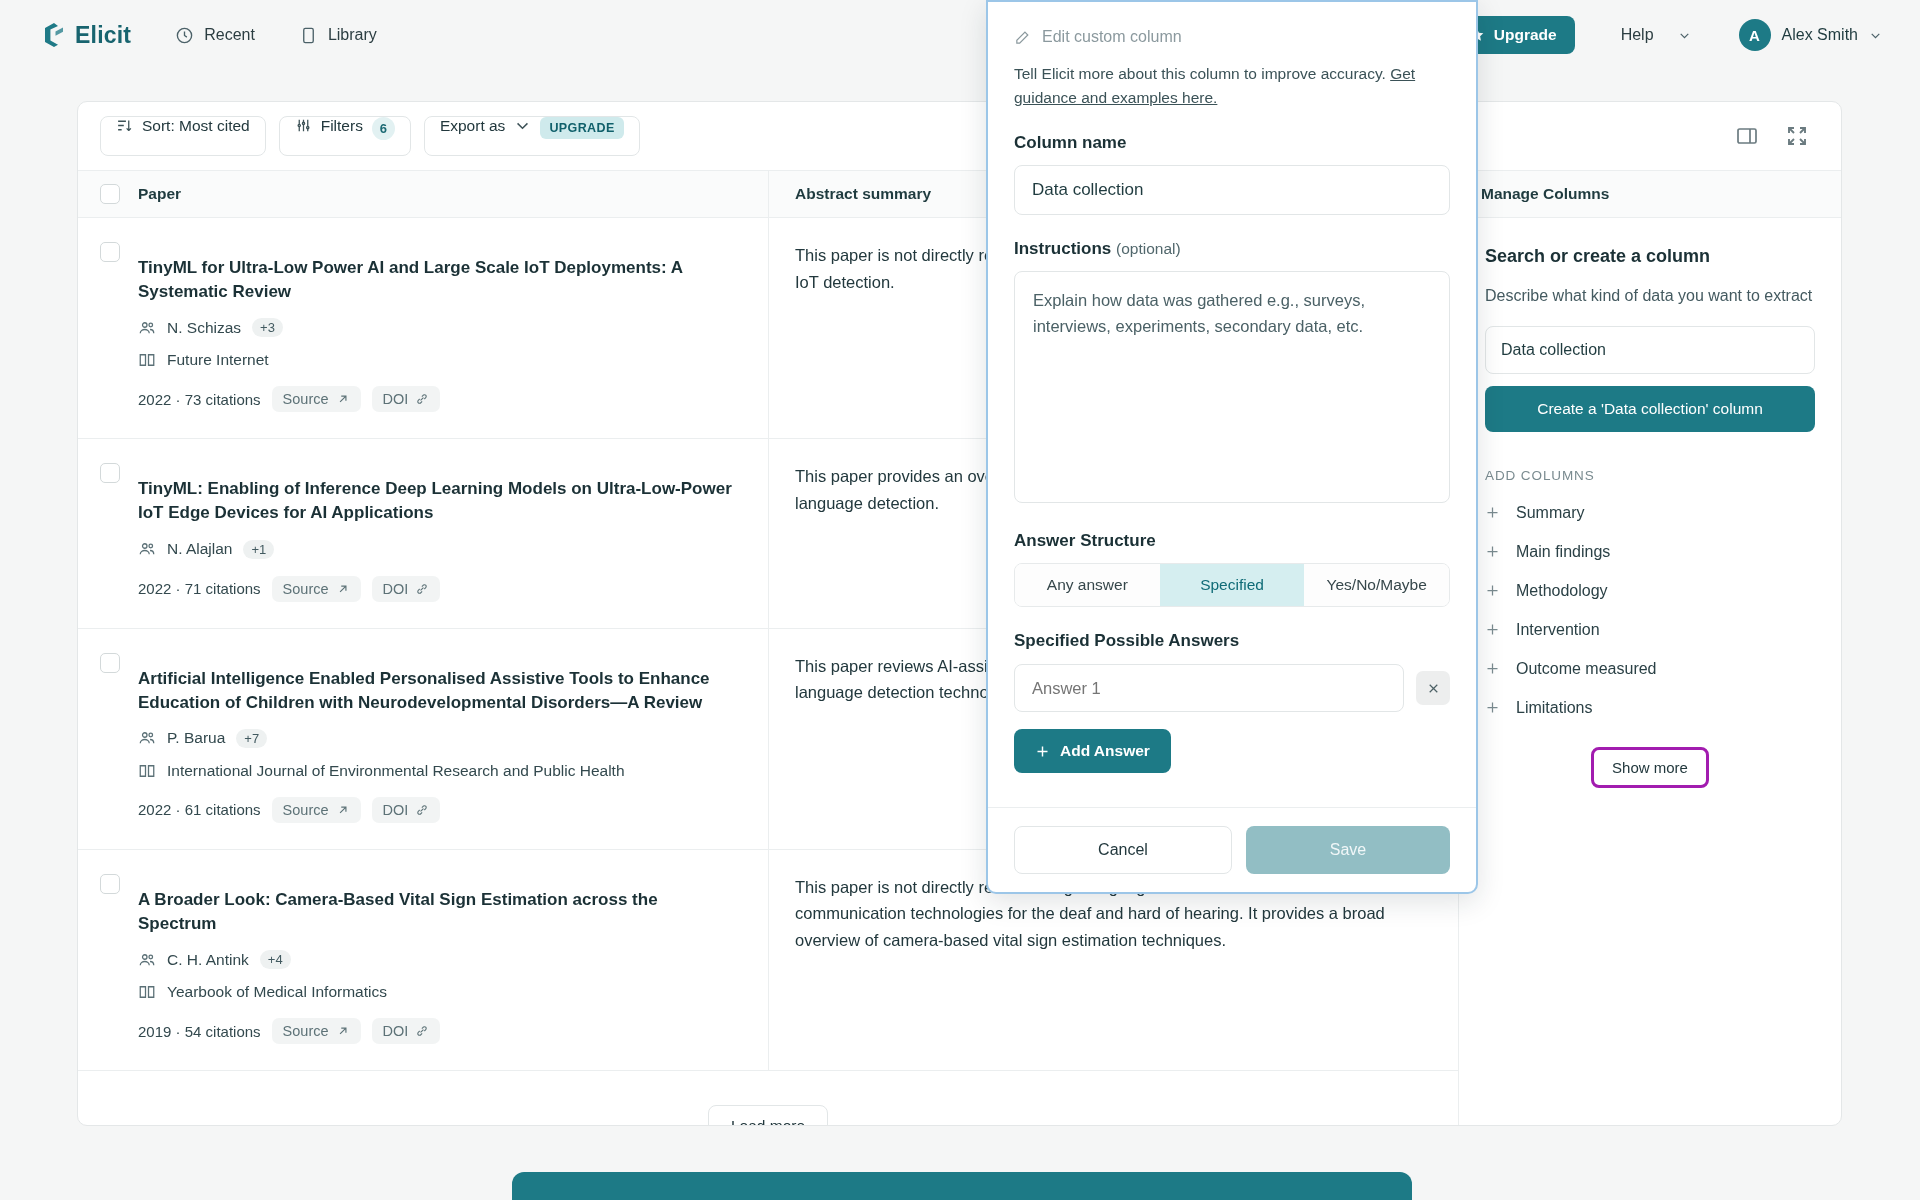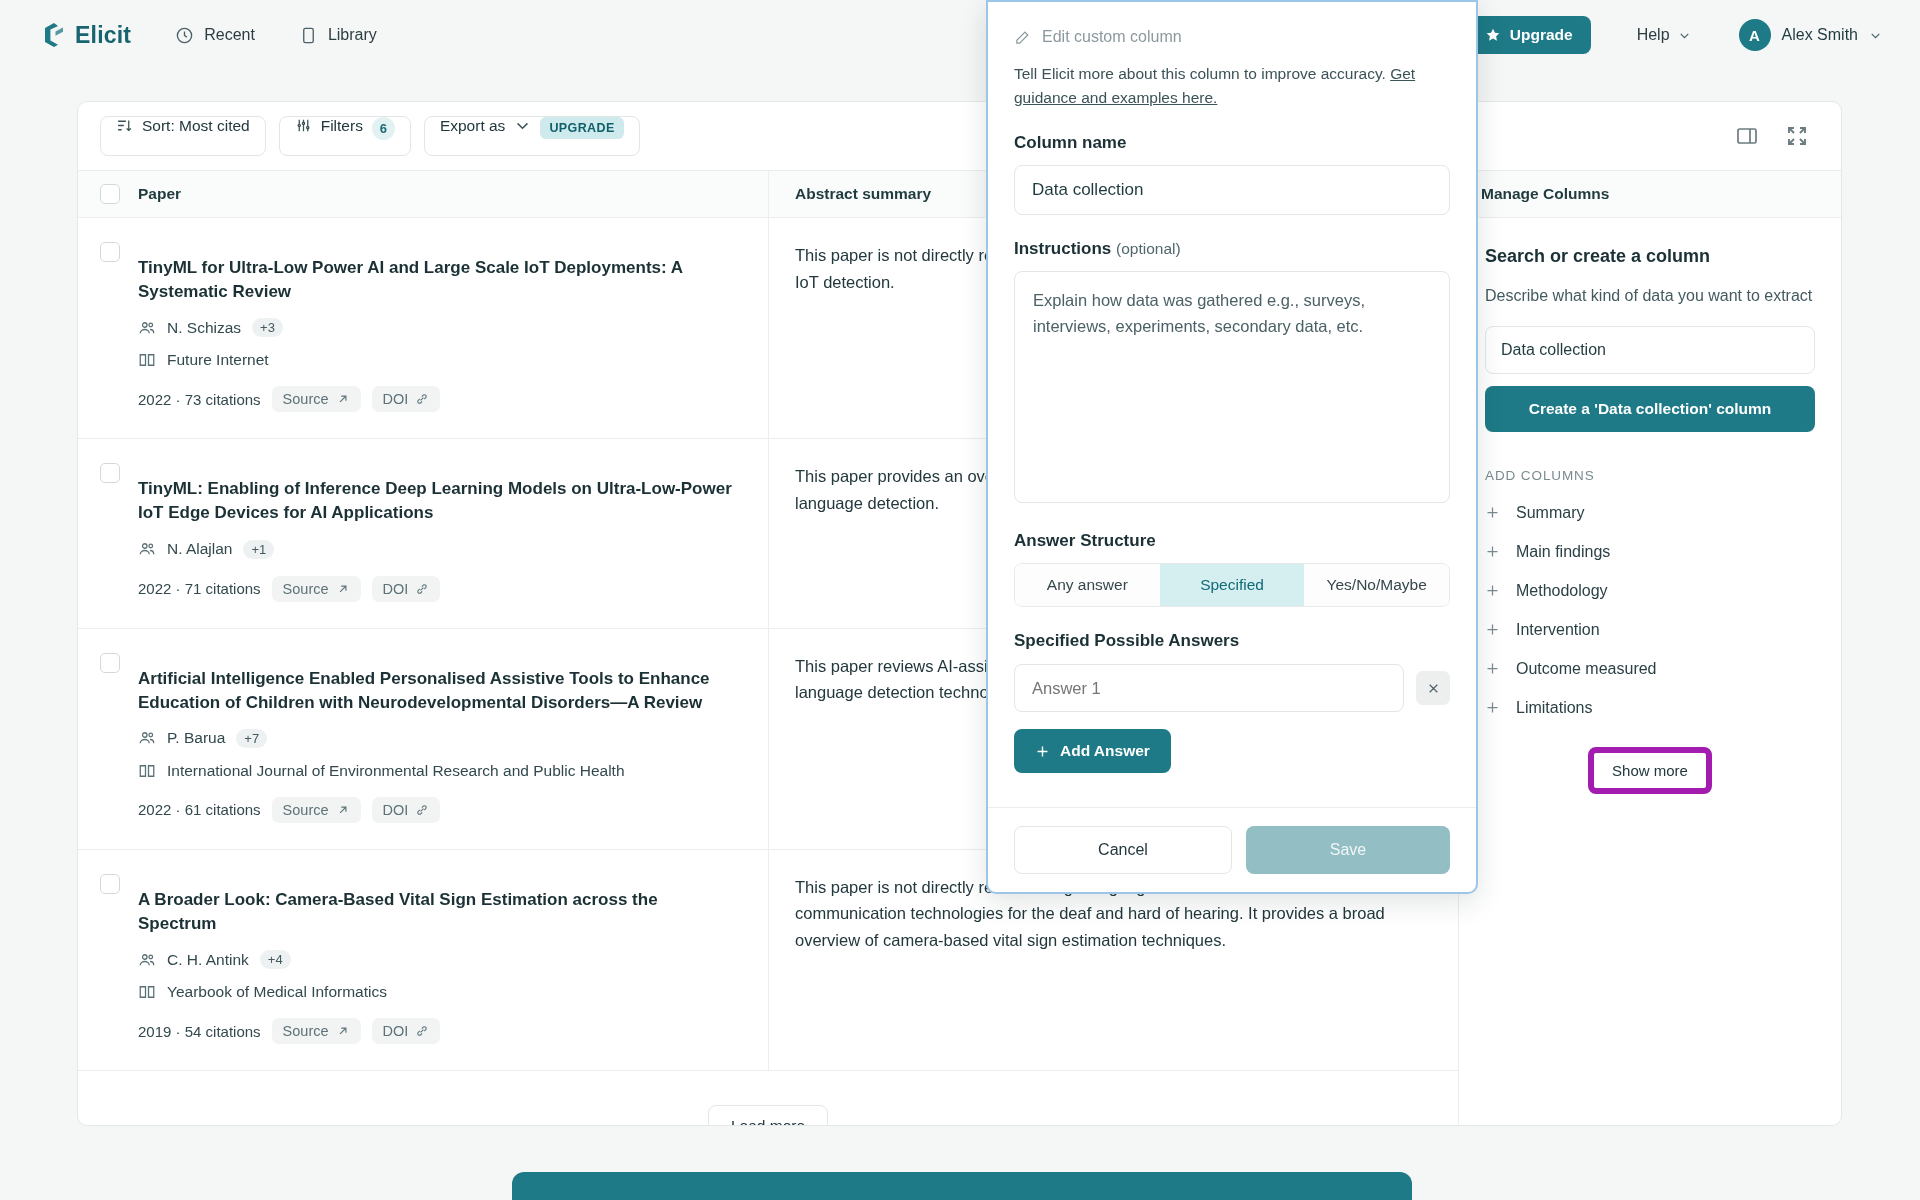--- a/index.html
+++ b/index.html
@@ -27,21 +27,21 @@
   .nav-link:first-of-type { margin-left: 74px; }
   .nav-ico { width: 19px; height: 19px; color: #4b6168; display:block; }
   .nav-spacer { flex: 1; }
   .upgrade-btn {
     background: #1d7a86; color: #fff; border: none; border-radius: 8px;
     height: 38px; padding: 0 18px; font-size: 15.5px; font-weight: 600;
     display: flex; align-items: center; gap: 9px; cursor: pointer;
     font-family: inherit;
   }
   .help-link {
-    display: flex; align-items: center; gap: 8px;
+    display: flex; align-items: center; gap: 24px;
     font-size: 16px; color: #2c3e42; margin-left: 46px; cursor: pointer;
   }
   .user-chip { display: flex; align-items: center; gap: 11px; margin-left: 48px; margin-right: 10px; cursor: pointer; }
   .avatar {
     width: 32px; height: 32px; border-radius: 50%;
     background: #1d7a86; color: #fff; font-size: 15px; font-weight: 600;
     display: flex; align-items: center; justify-content: center;
   }
   .user-name { font-size: 16px; color: #1f3b3f; }
   .chev { width: 13px; height: 13px; color: #4b6168; }
@@ -127,34 +127,34 @@
   .mng-sub { font-size: 16px; color: #445a60; margin-top: 17px; line-height: 1.48; }
   .mng-input {
     width: 100%; height: 48px; margin-top: 18px;
     border: 1px solid #e2e6e7; border-radius: 8px;
     padding: 0 15px; font-size: 16px; color: #1f3b3f;
     font-family: inherit; background:#fff;
   }
   .mng-create {
     width: 100%; height: 46px; margin-top: 12px;
     background: #1d7a86; color: #fff; border: none; border-radius: 8px;
-    font-size: 15.5px; font-weight: 700; cursor: pointer; font-family: inherit;
+    font-size: 15.5px; font-weight: 400; cursor: pointer; font-family: inherit;
   }
   .add-label {
     margin-top: 36px; font-size: 13.5px; letter-spacing: .9px;
     color: #7a8b90; font-weight: 500;
   }
   .add-item {
     display: flex; align-items: center; gap: 16px;
     margin-top: 21px; font-size: 16px; color: #2b4146; cursor: pointer;
   }
   .add-item .pl { width: 15px; height: 15px; color: #7a8b90; }
   .showmore-wrap { display: flex; justify-content: center; margin-top: 30px; }
   .showmore {
-    border: 6px solid #a21caf; background: #fff; border-radius: 8px;
+    border: 3px solid #a21caf; background: #fff; border-radius: 8px;
     padding: 9px 18px; font-size: 15px; color: #22383d; cursor: pointer;
     font-family: inherit;
   }
 
   
   .modal {
     position: absolute; left: 986px; top: 0px; width: 492px; height: 894px;
     background: #fff; border: 2px solid #9cc6e8;
     border-radius: 0 0 10px 10px;
     box-shadow: 0 8px 28px rgba(20,40,50,.13);

